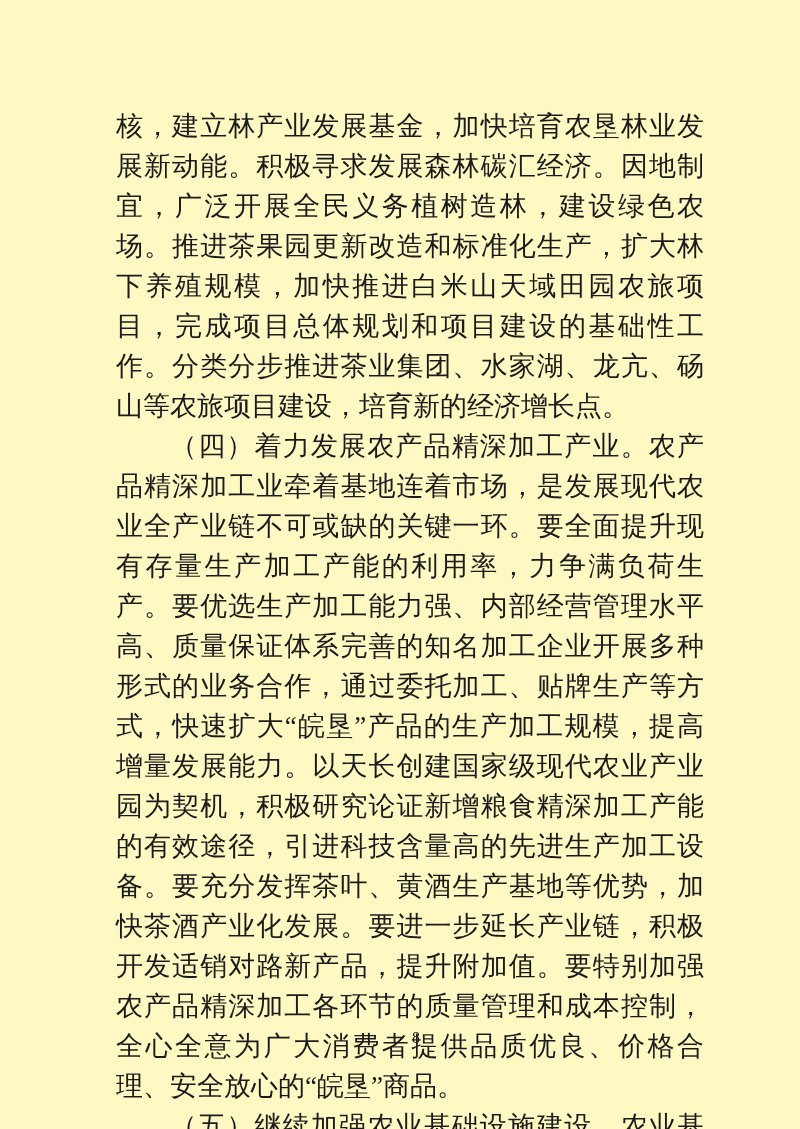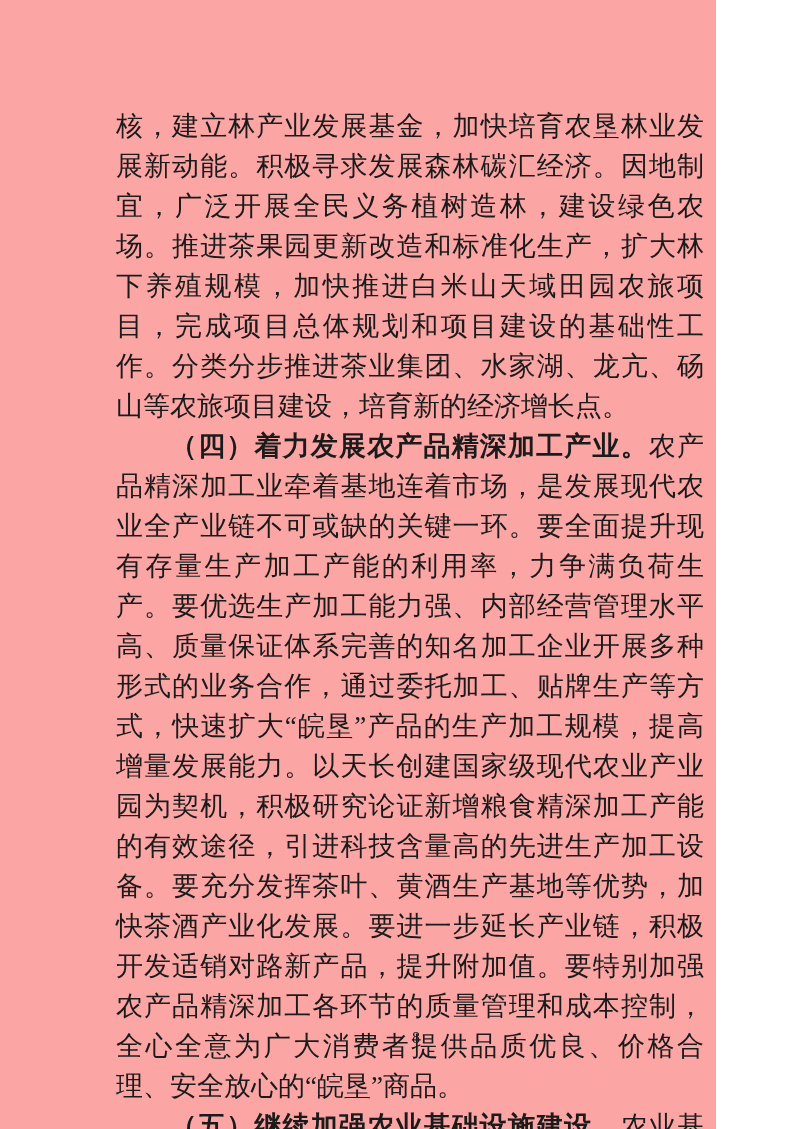--- a/index.html
+++ b/index.html
@@ -7,23 +7,23 @@
     padding: 0;
     background: #ffffff;
   }
   body {
     width: 800px;
     height: 1129px;
     font-family: "Liberation Serif", "DejaVu Serif", serif;
   }
   .page {
     position: relative;
-    width: 716px;
+    width: 800px;
     height: 1129px;
-    background: #fca5a5;
+    background: #fef9c3;
     color: #1b1b1b;
     overflow: hidden;
   }
   .body-text {
     position: absolute;
     left: 116px;
     top: 106px;
     width: 588px;
     font-size: 27px;
     line-height: 40px;
@@ -31,21 +31,21 @@
     text-justify: inter-ideograph;
   }
   .para {
     margin: 0;
     padding: 0;
   }
   .para.indented {
     text-indent: 2em;
   }
   .run-bold {
-    font-weight: 700;
+    font-weight: 400;
   }
   .page-number {
     position: absolute;
     top: 1029px;
     left: 376px;
     width: 80px;
     text-align: center;
     font-size: 16px;
     color: #1b1b1b;
   }

